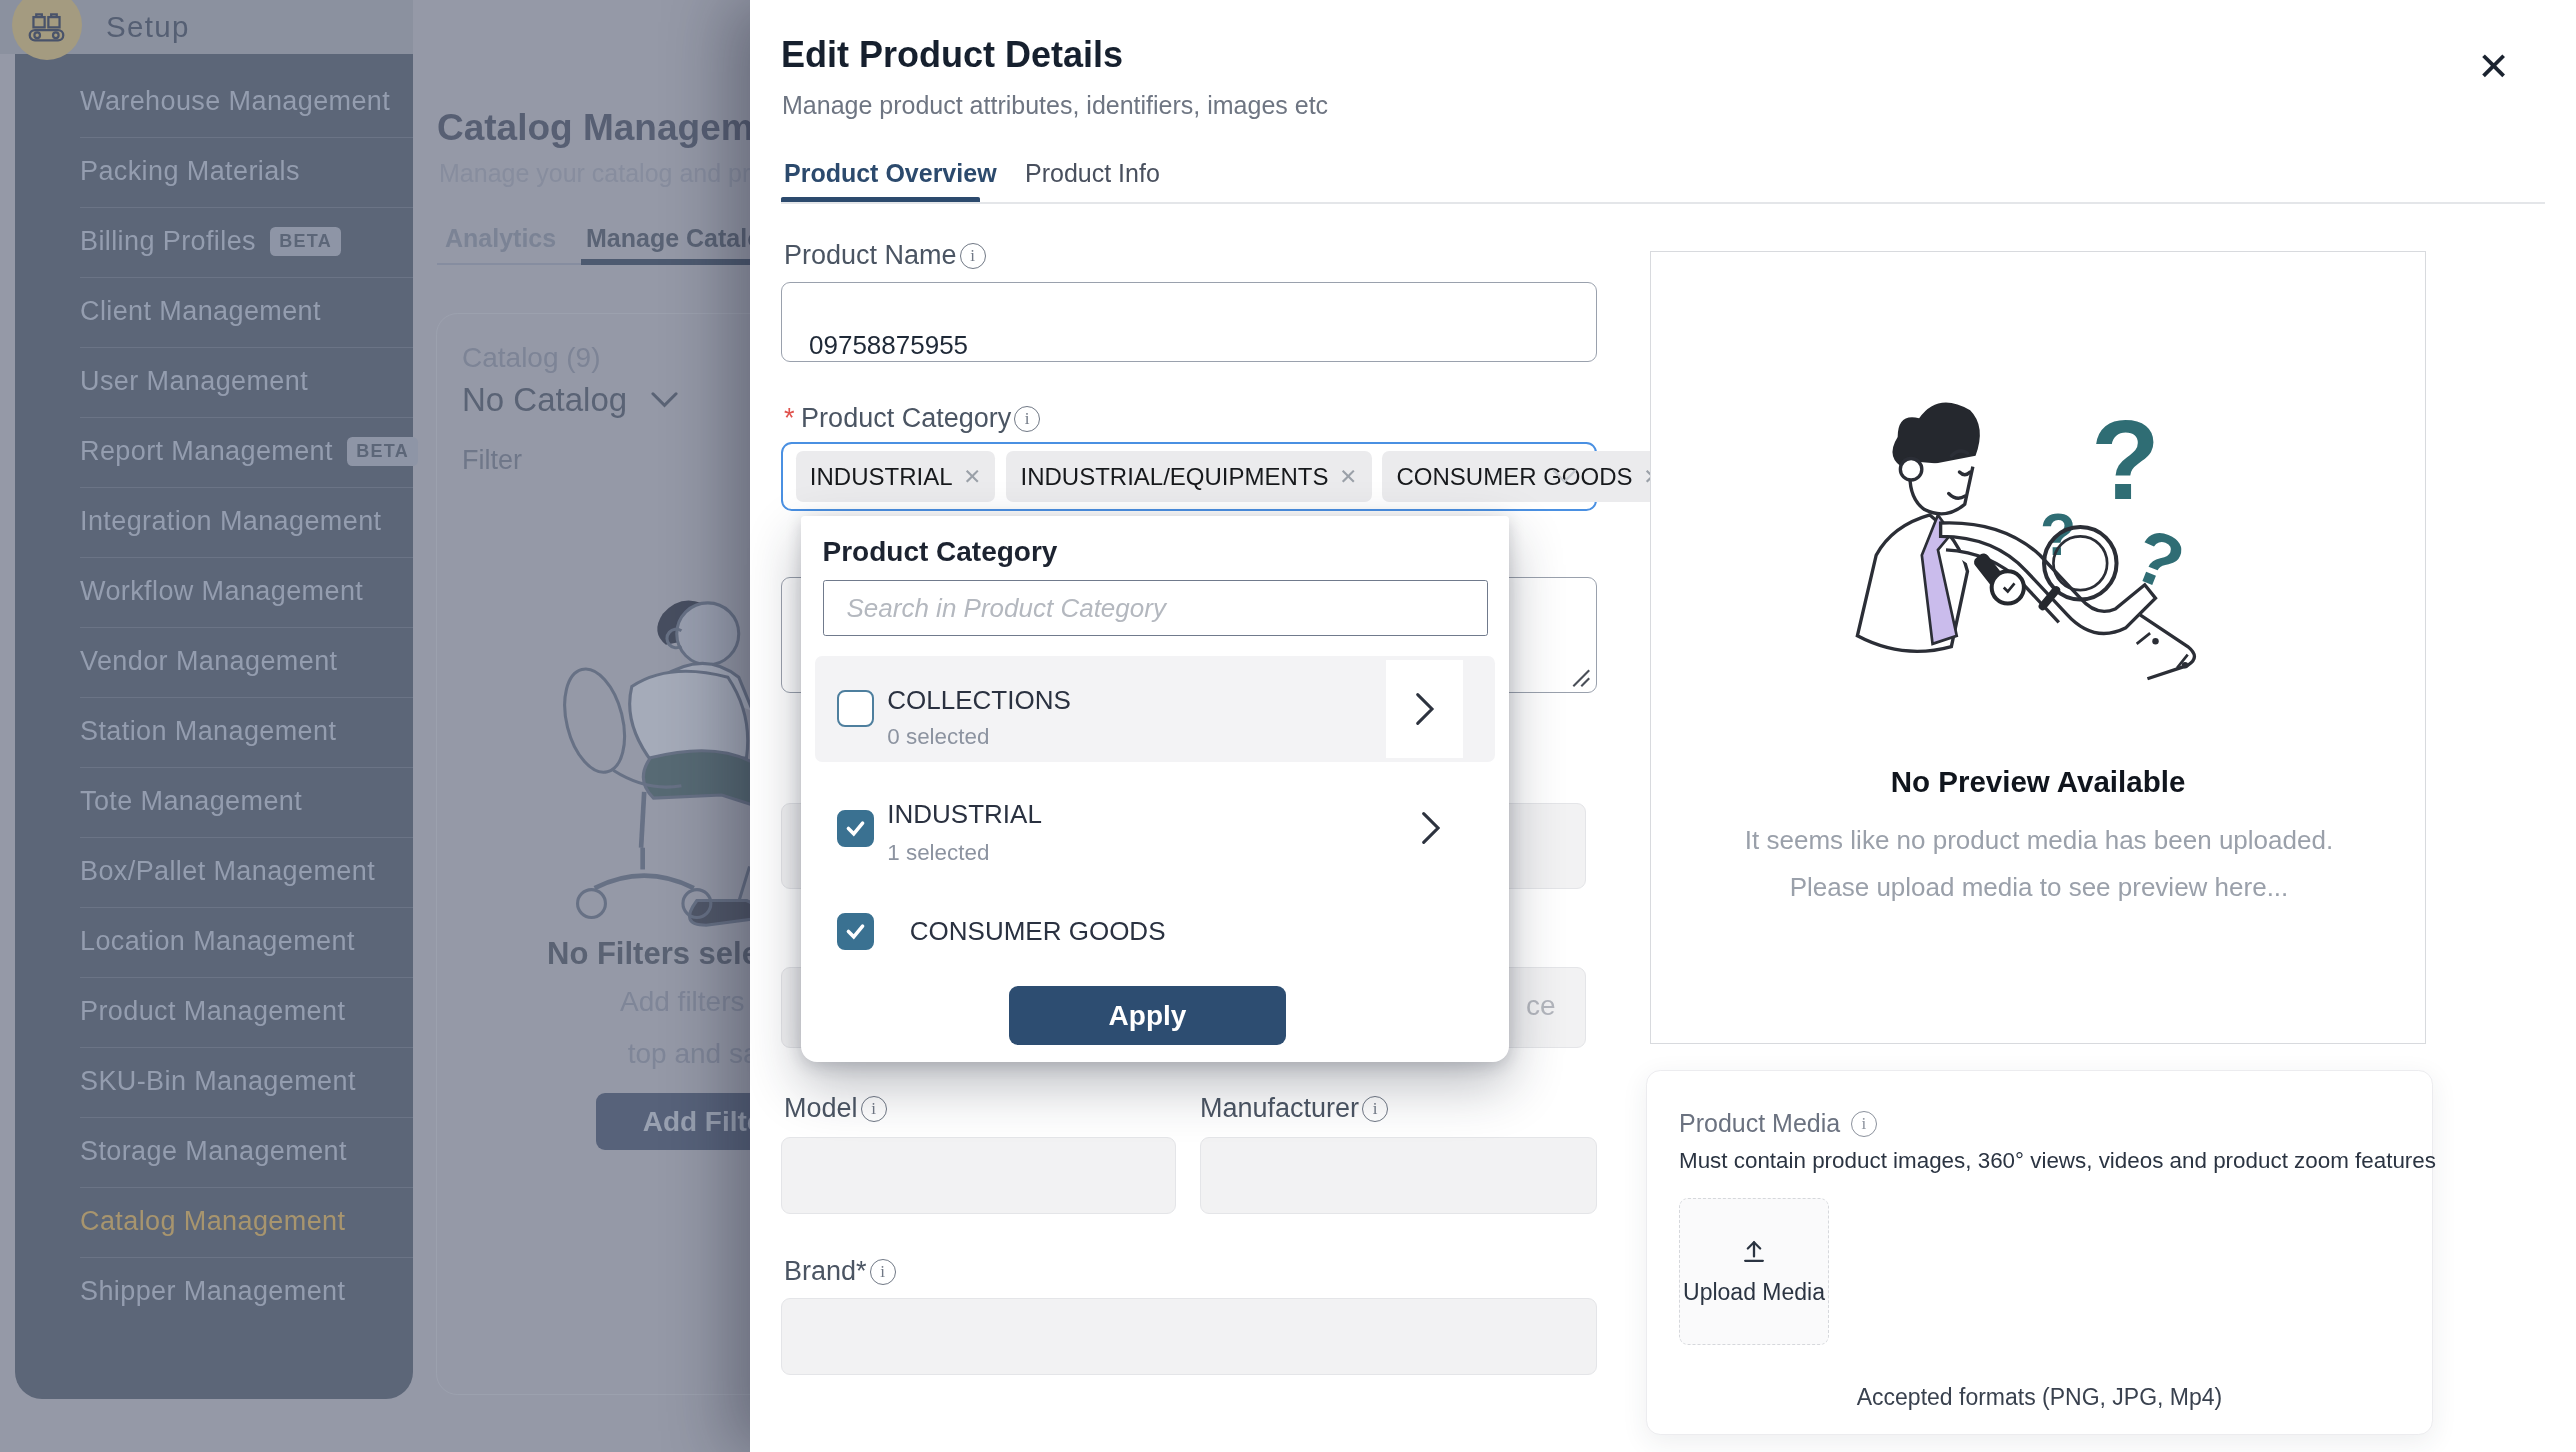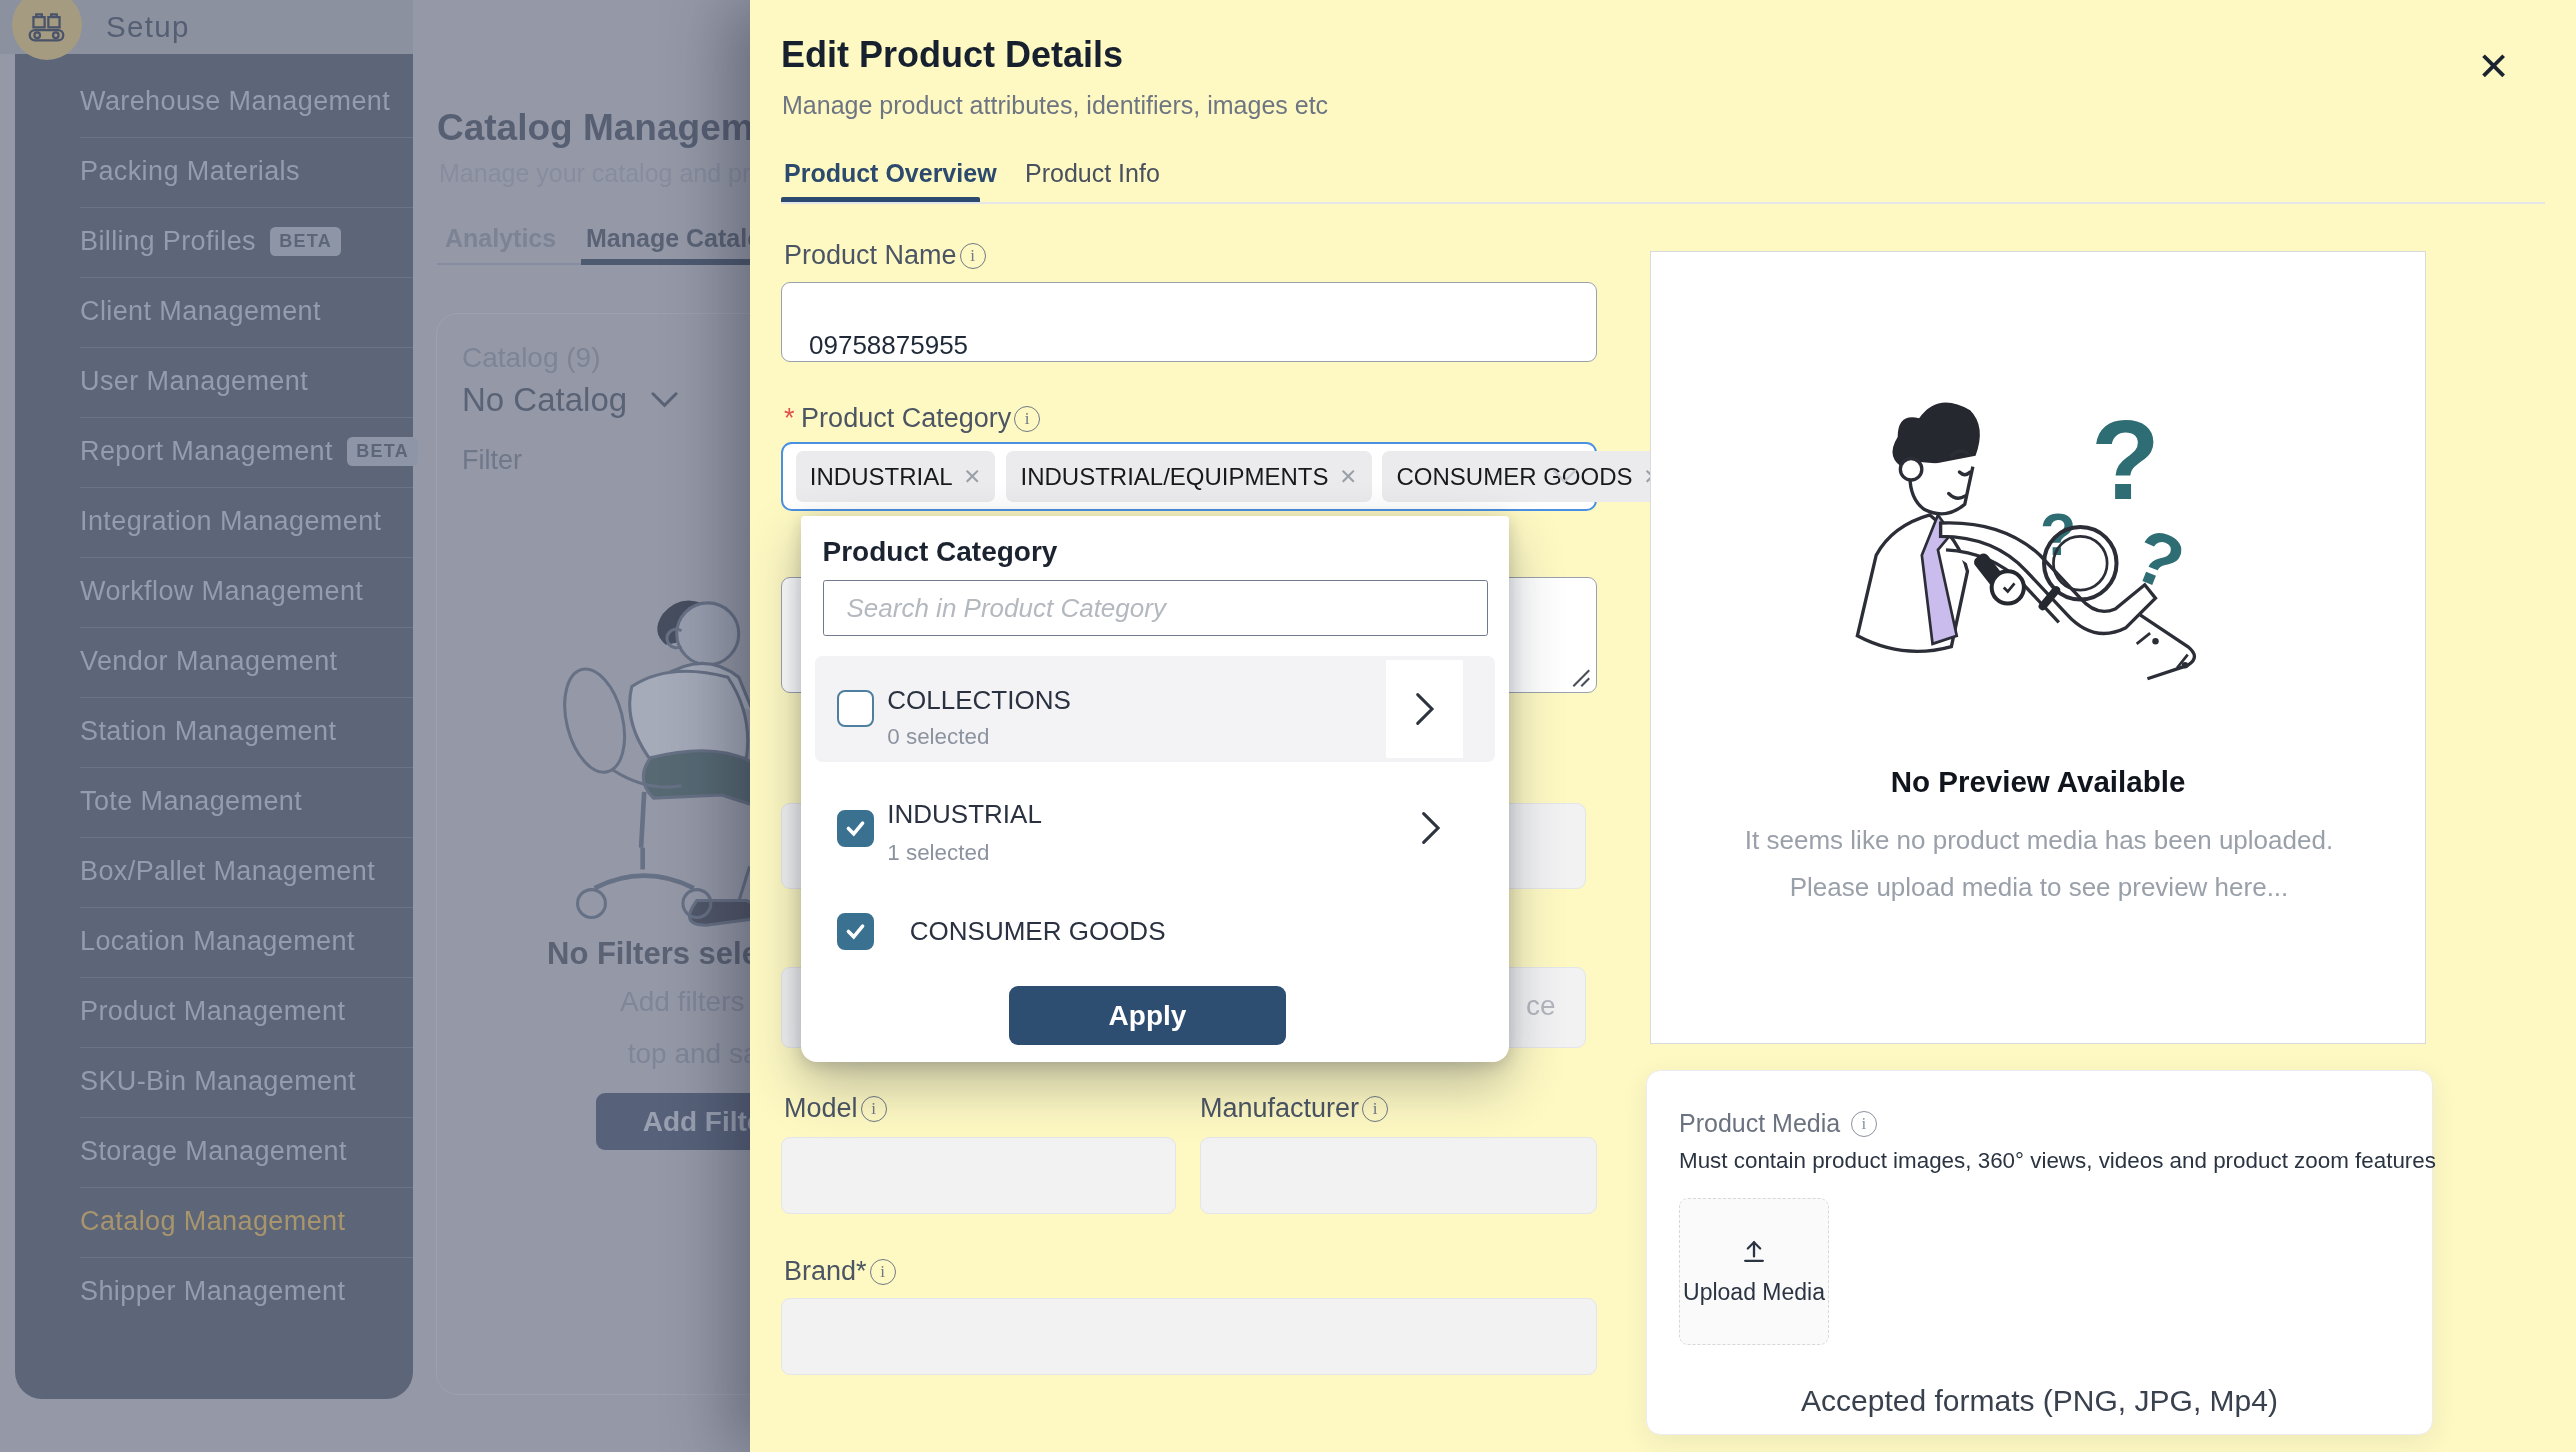--- a/index.html
+++ b/index.html
@@ -48,21 +48,21 @@
   .bg-empty-title { position:absolute; left:547px; top:936px; font-size:31px; font-weight:700; color:#5a6273; white-space:nowrap; z-index:1;}
   .bg-empty-l1 { position:absolute; left:483px; top:986px; width:537px; text-align:center; font-size:28px; color:#7f8698; white-space:nowrap; z-index:1;}
   .bg-empty-l2 { position:absolute; left:490px; top:1038px; width:537px; text-align:center; font-size:28px; color:#7f8698; white-space:nowrap; z-index:1;}
   .bg-add-filter {
     position:absolute; left:596px; top:1093px; width:224px; height:57px; background:#57627a;
     border-radius:9px; color:#99a1b1; font-size:28px; font-weight:600;
     display:flex; align-items:center; justify-content:center; z-index:1;
   }
   
   .modal {
-    position:absolute; left:750px; top:0; width:1826px; height:1453px; background:#fef9c3;
+    position:absolute; left:750px; top:0; width:1826px; height:1453px; background:#ffffff;
     box-shadow:-21.5px 0 63px rgba(20,24,40,.35); z-index:10;
   }
   .modal-title { position:absolute; left:31px; top:34px; font-size:36px; font-weight:700; color:#16202e; }
   .modal-subtitle { position:absolute; left:32px; top:91px; font-size:25px; color:#6e7582; }
   .close-btn { position:absolute; right:59px; top:43px; width:47px; height:47px; display:flex; align-items:center; justify-content:center; cursor:pointer; }
   .close-btn::before { content:"✕"; font-size:39px; color:#1b2330; }
   .mtab-active { position:absolute; left:34px; top:159px; font-size:25px; font-weight:600; color:#2c4a6d; }
   .mtab { position:absolute; left:275px; top:159px; font-size:25px; color:#49505e; }
   .mtab-underline { position:absolute; left:31px; top:197px; width:199px; height:7.2px; background:#2c4a6d; border-radius:1.8px; }
   .mtab-divider { position:absolute; left:31px; top:202px; width:1764px; height:1.8px; background:#e4e6e9; }
@@ -172,21 +172,21 @@
   }
   .media-label { position:absolute; left:32px; top:38px; font-size:25px; color:#6b7280; display:flex; align-items:center; gap:10.7px; }
   .media-label .info-icon { border-color:#8b919c; color:#8b919c; }
   .media-desc { position:absolute; left:32px; top:77px; font-size:22.4px; color:#2b3442; white-space:nowrap; }
   .upload-tile {
     position:absolute; left:32px; top:127px; width:150px; height:147px; background:#fafafb;
     border:1.8px dashed #d6d8dc; border-radius:9px; cursor:pointer;
     display:flex; flex-direction:column; align-items:center; justify-content:center; gap:12.5px;
   }
   .upload-tile .up-label { font-size:23px; color:#2b3442; }
-  .media-accepted { position:absolute; left:0; top:313px; width:100%; text-align:center; font-size:30px; color:#39414e; }
+  .media-accepted { position:absolute; left:0; top:313px; width:100%; text-align:center; font-size:23px; color:#39414e; }
 </style>
 </head>
 <body>
 
 <div id="app">
 
   <div class="topbar"></div>
   <div class="setup-circle">
     <svg width="41" height="41" viewBox="0 0 44 44" fill="none" stroke="#49536a" stroke-width="2.4">
       <rect x="4" y="27" width="36" height="11" rx="5.5"></rect>

